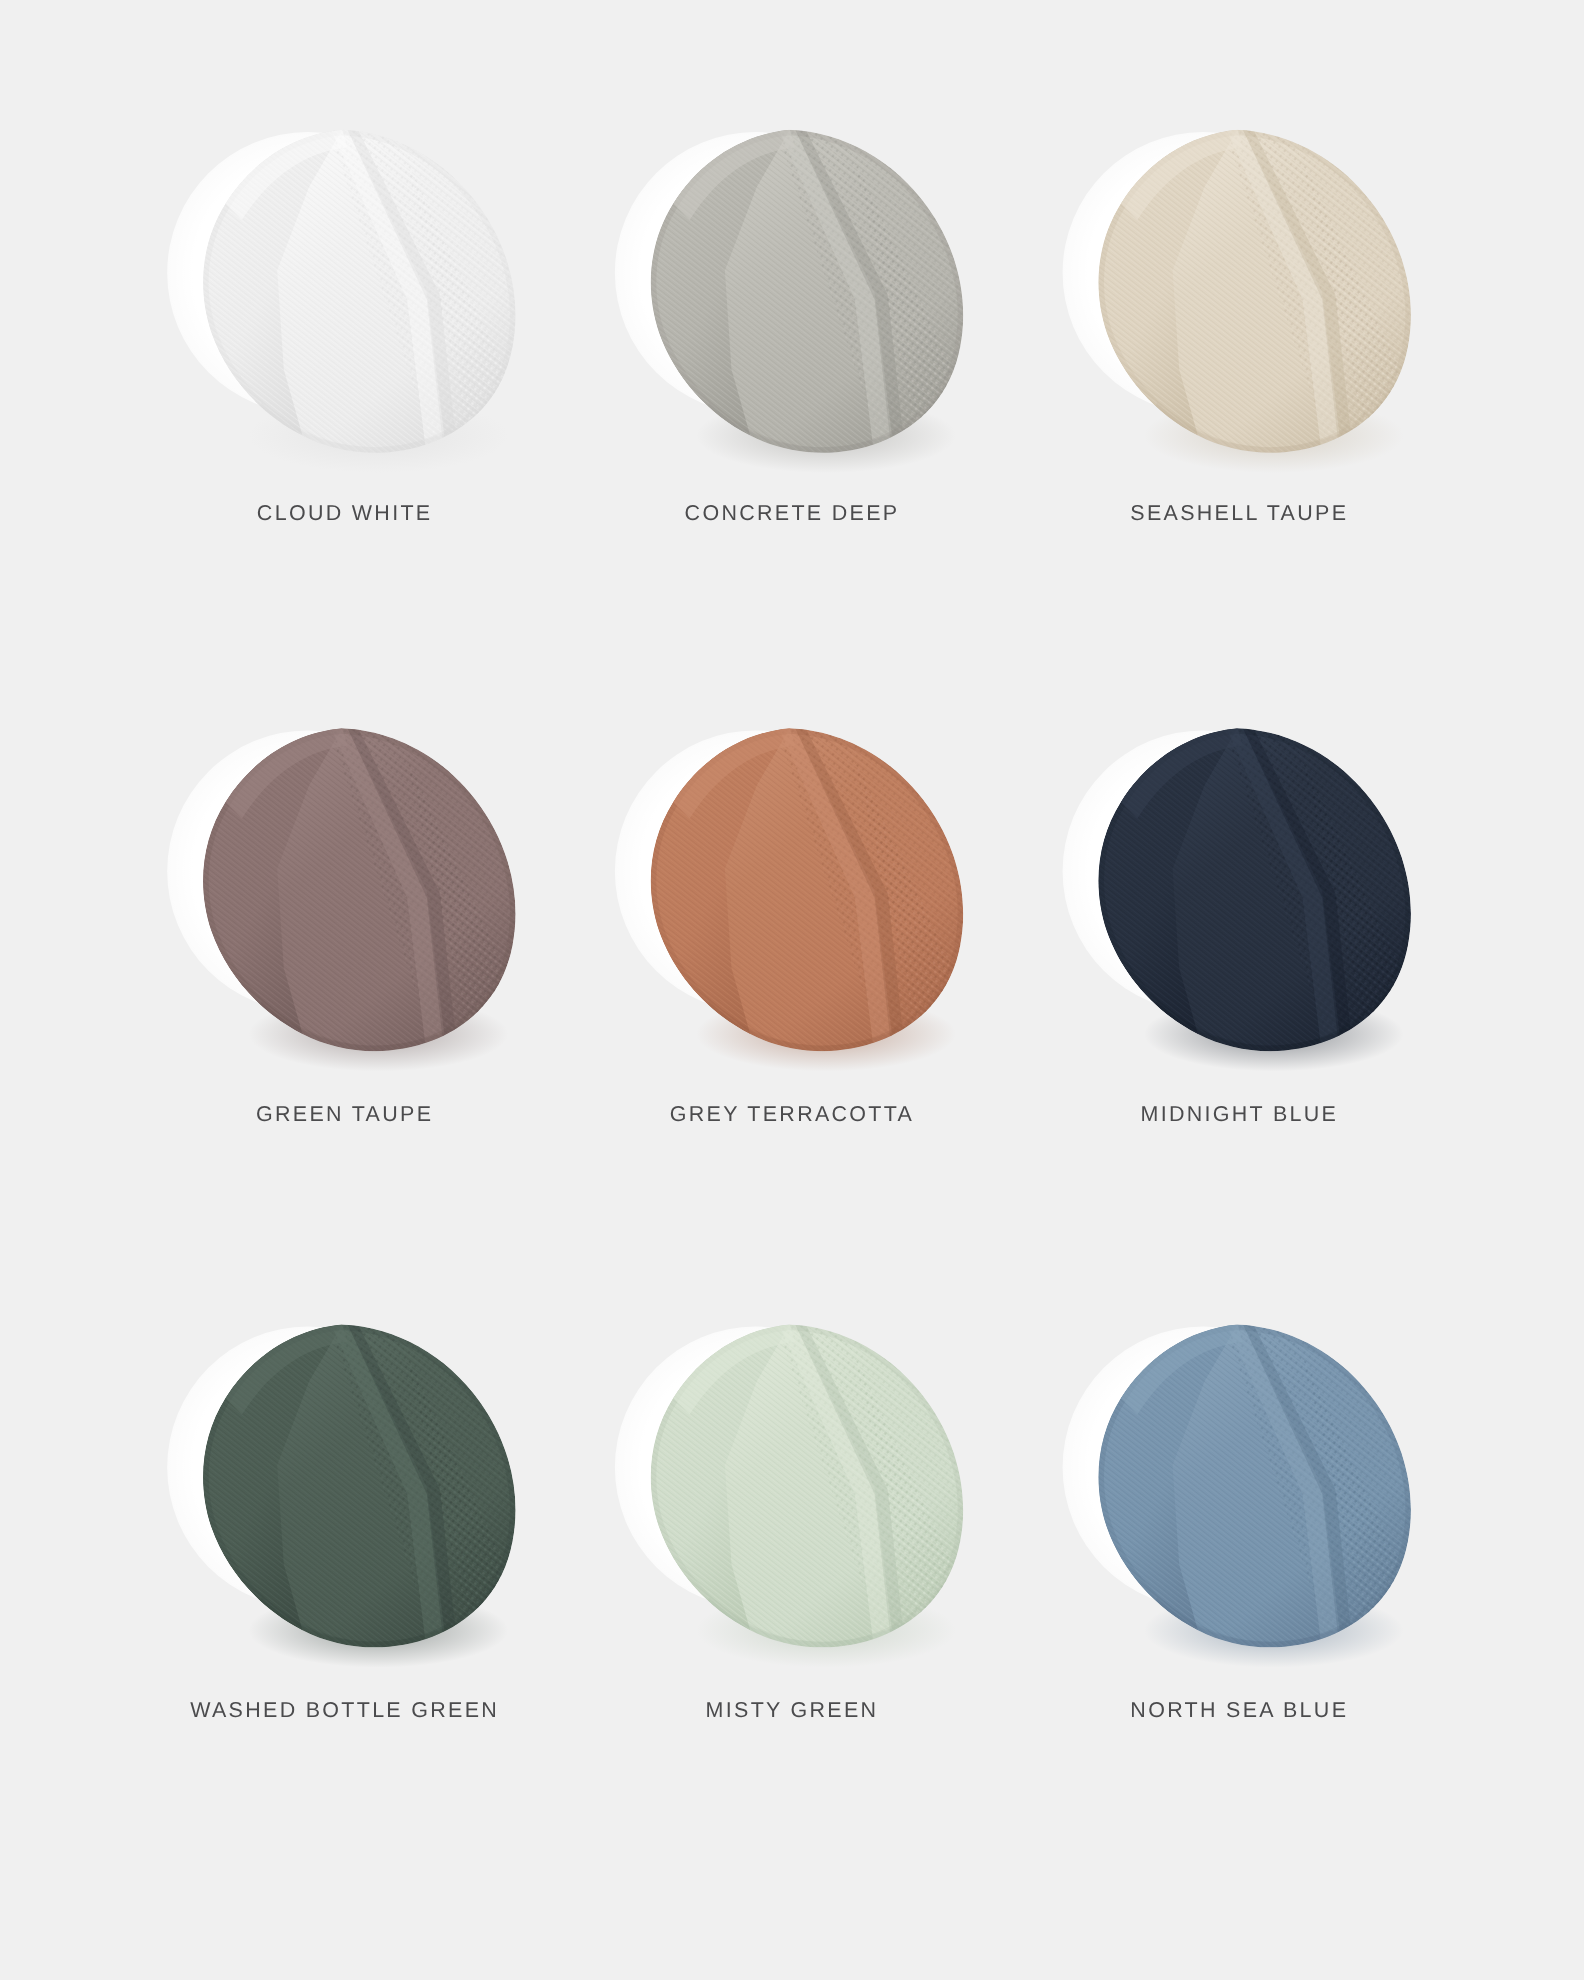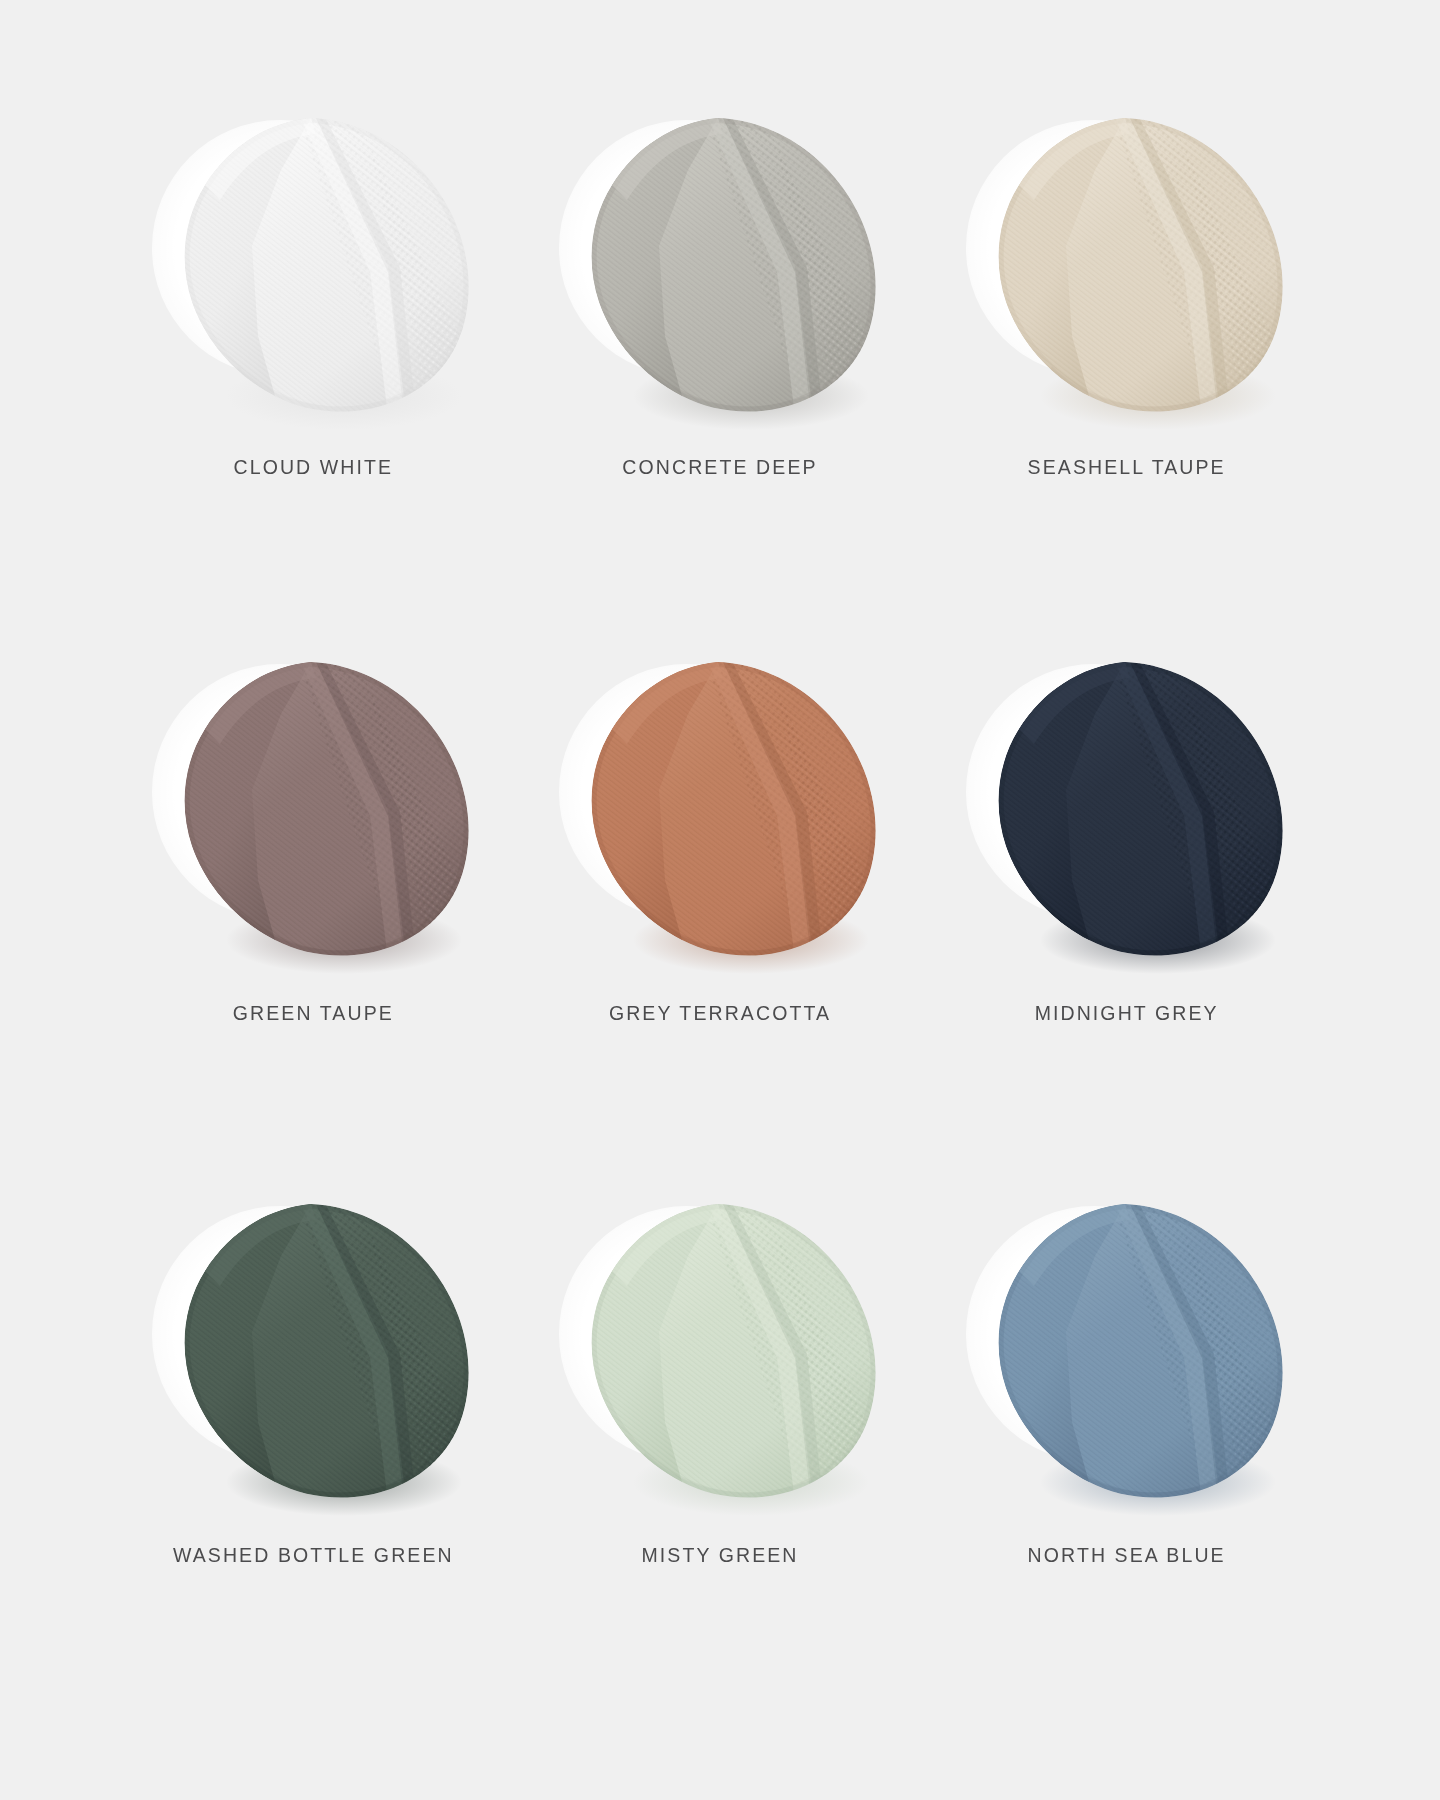--- a/index.html
+++ b/index.html
@@ -432,21 +432,21 @@
             <path d="M214 18 L300 70 L332 240 L282 310 Z" fill="url(#lp5)" fill-opacity="0.75"></path>
             <path d="M152 20 L166 18 L240 170 L258 318 L240 320 L222 176 Z" fill="#354052" fill-opacity="0.45"></path>
             <path d="M166 18 L176 19 L252 172 L268 318 L256 319 L240 176 Z" fill="#151c27" fill-opacity="0.30"></path>
             <path d="M196 16 L222 22 L300 232 L268 300 L248 236 Z" fill="none" fill-opacity="0"></path>
             <path d="M163 22 C212 24 258 50 288 92 C316 131 326 177 318 219 C310 262 283 291 245 306 C206 321 162 318 127 300 C88 280 58 246 44 206 C31 167 35 124 57 89 C80 52 118 26 163 22 Z" fill="none" stroke="#151c27" stroke-width="10" stroke-opacity="0.20"></path>
             <path d="M90 270 C140 322 240 330 320 258 L330 340 L60 340 Z" fill="#151c27" fill-opacity="0.18"></path>
             <path d="M163 22 C118 26 80 52 57 89 L72 104 C96 66 128 42 168 38 Z" fill="#354052" fill-opacity="0.50"></path>
           </g>
         </svg>
       </div>
-      <div class="swatch-label">MIDNIGHT GREY</div>
+      <div class="swatch-label">MIDNIGHT BLUE</div>
     </div>
     <div class="swatch-cell row-3">
       <div class="swatch-visual">
         <svg viewBox="0 0 330 340" preserveAspectRatio="xMidYMid meet">
           <defs>
             <radialGradient id="cg7" cx="50%" cy="50%" r="50%">
               <stop offset="0%" stop-color="#ffffff" stop-opacity="1"></stop>
               <stop offset="82%" stop-color="#ffffff" stop-opacity="1"></stop>
               <stop offset="100%" stop-color="#ffffff" stop-opacity="0.75"></stop>
             </radialGradient>

